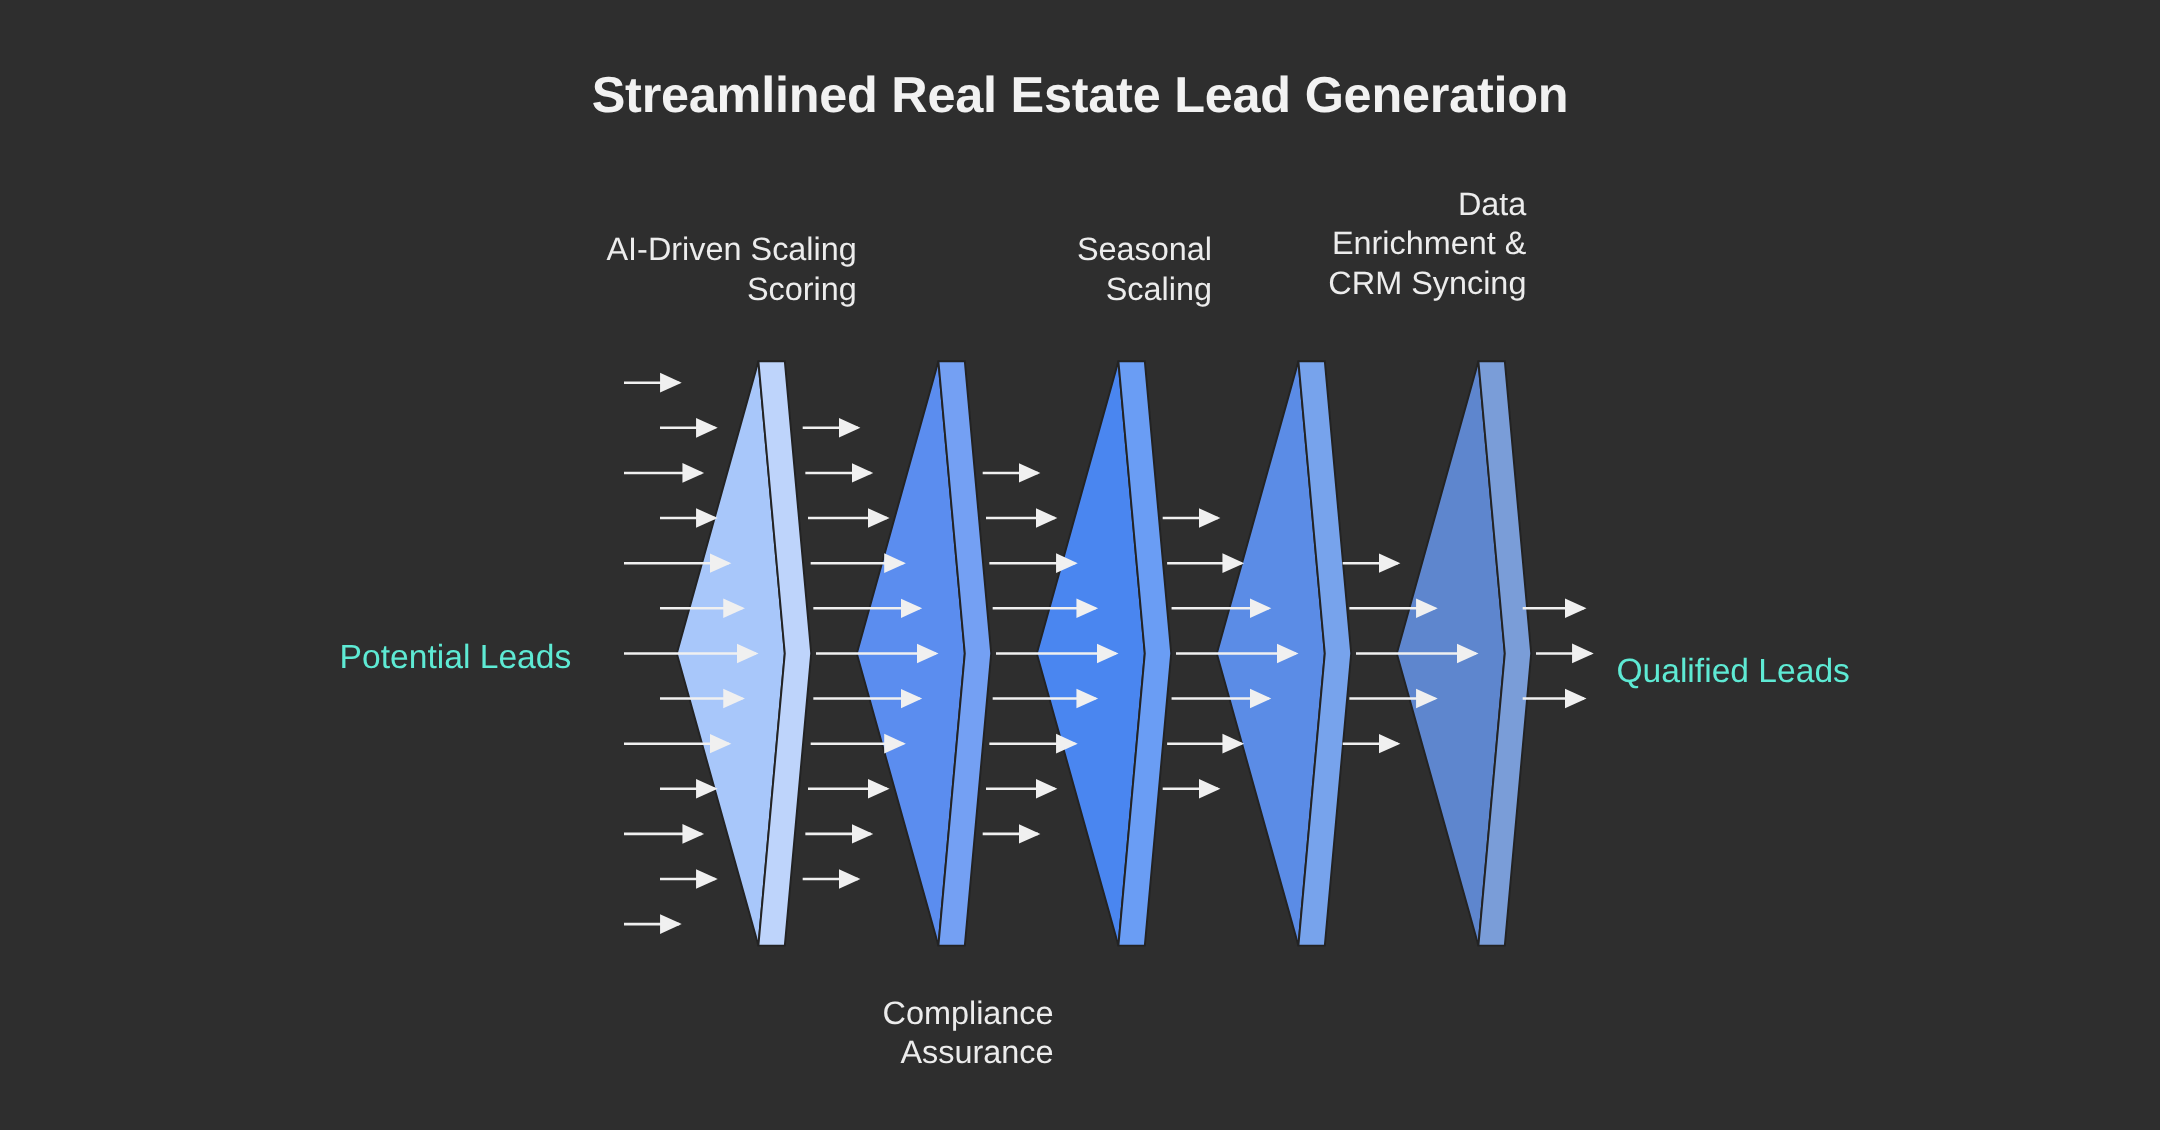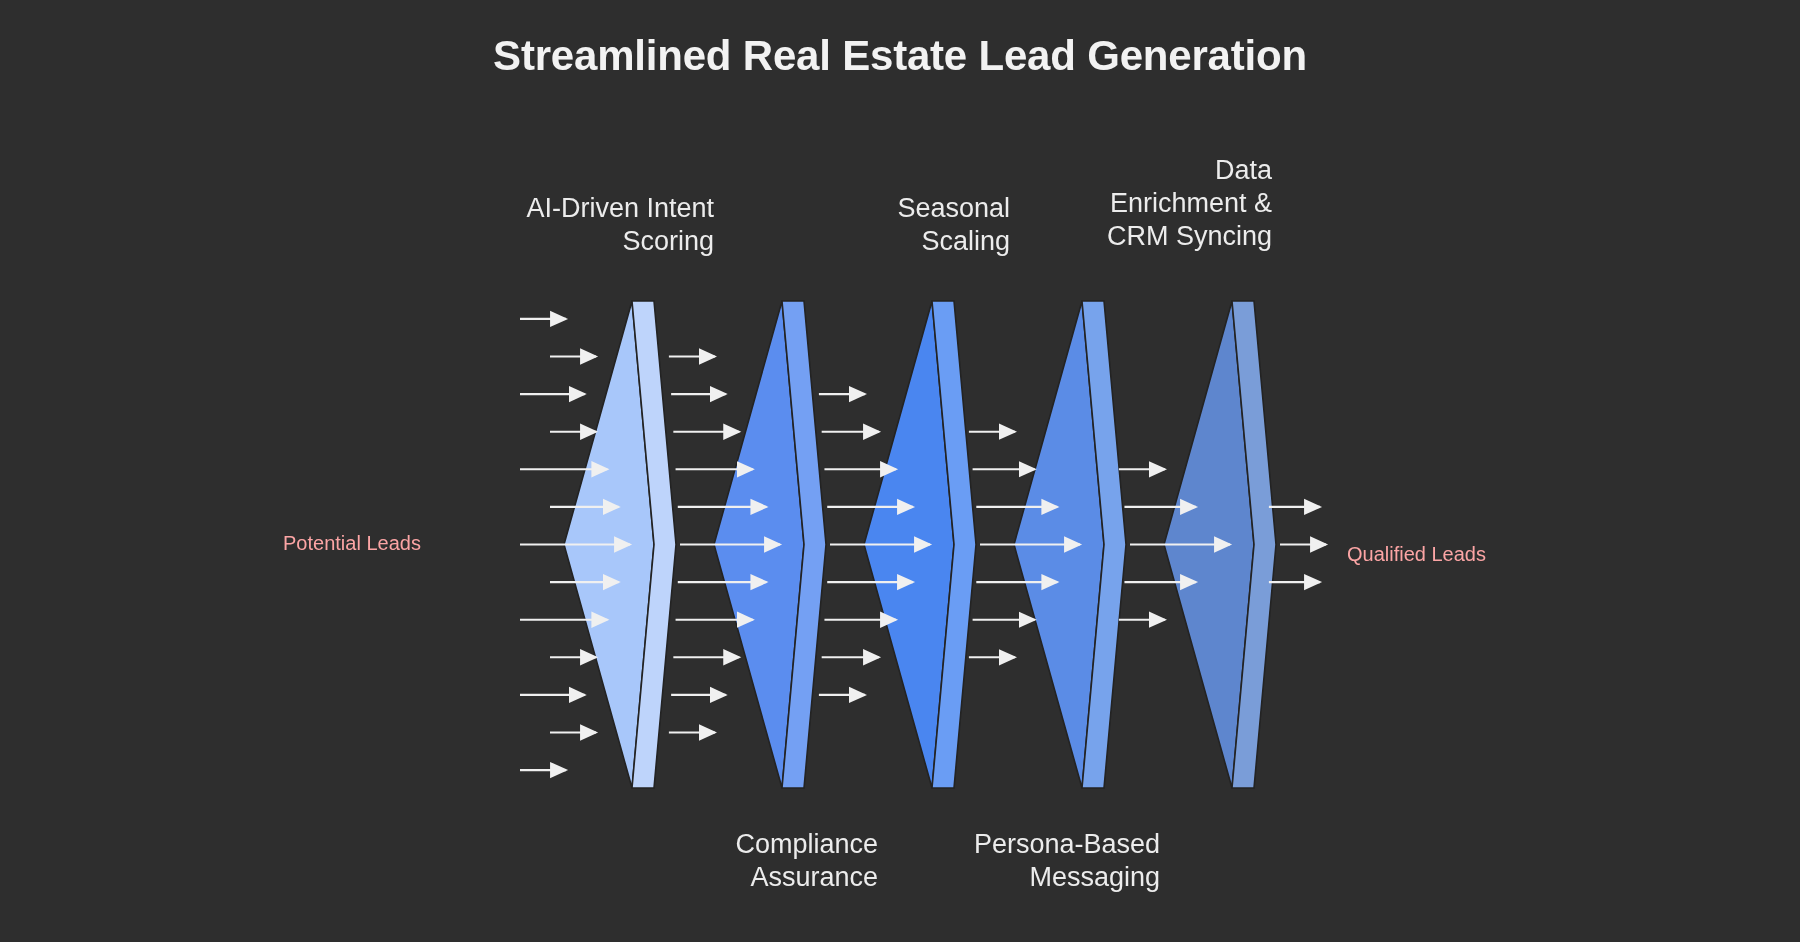--- a/index.html
+++ b/index.html
@@ -5,40 +5,40 @@
   html,body{margin:0;padding:0;}
   body{
     width:1800px;height:942px;
     background:#2e2e2e;
     font-family:"Liberation Sans","DejaVu Sans",sans-serif;
     overflow:hidden;
     position:relative;
   }
   #stage{position:absolute;left:0;top:0;width:1800px;height:942px;}
   #title{
-    position:absolute;left:0;top:32px;width:1800px;
+    position:absolute;left:0;top:55px;width:1800px;
     text-align:center;
     color:#f2f2f2;
     font-size:42px;
     font-weight:700;
     letter-spacing:-0.2px;
     white-space:nowrap;
   }
   .stage-label{
     position:absolute;
     color:#ececec;
     font-size:27px;
     line-height:1.22;
     text-align:right;
     white-space:pre-line;
   }
   .side-label{
     position:absolute;
-    color:#fca5a5;
-    font-size:20px;
+    color:#5eead4;
+    font-size:28px;
     line-height:1.2;
     white-space:nowrap;
   }
   svg#funnel{position:absolute;left:0;top:0;}
 </style>
 </head>
 <body>
 
 <div id="stage">
 
@@ -121,29 +121,27 @@
         <line x1="1268.9" y1="506.9" x2="1320" y2="506.9" stroke="#f0f0f0" stroke-width="2.1" marker-end="url(#ah)"></line>
         <line x1="1280" y1="544.5" x2="1326" y2="544.5" stroke="#f0f0f0" stroke-width="2.1" marker-end="url(#ah)"></line>
         <line x1="1268.9" y1="582.1" x2="1320" y2="582.1" stroke="#f0f0f0" stroke-width="2.1" marker-end="url(#ah)"></line>
       </g>
   </svg>
 
   <div class="side-label" id="label-input" style="left:283px;top:531px;">Potential Leads</div>
 
   <div class="side-label" id="label-output" style="left:1347px;top:542px;">Qualified Leads</div>
 
-  <div class="stage-label" style="left:494px;top:192px;width:220px;">AI-Driven Intent
+  <div class="stage-label" style="left:494px;top:192px;width:220px;">AI-Driven Scaling
 Scoring</div>
 
   <div class="stage-label" style="left:790px;top:192px;width:220px;">Seasonal
 Scaling</div>
 
   <div class="stage-label" style="left:658px;top:828px;width:220px;">Compliance
 Assurance</div>
 
-  <div class="stage-label" style="left:920px;top:828px;width:240px;">Persona-Based
-Messaging</div>
 
   <div class="stage-label" style="left:1052px;top:154px;width:220px;">Data
 Enrichment &amp;
 CRM Syncing</div>
 
 </div>
 
 </body></html>

